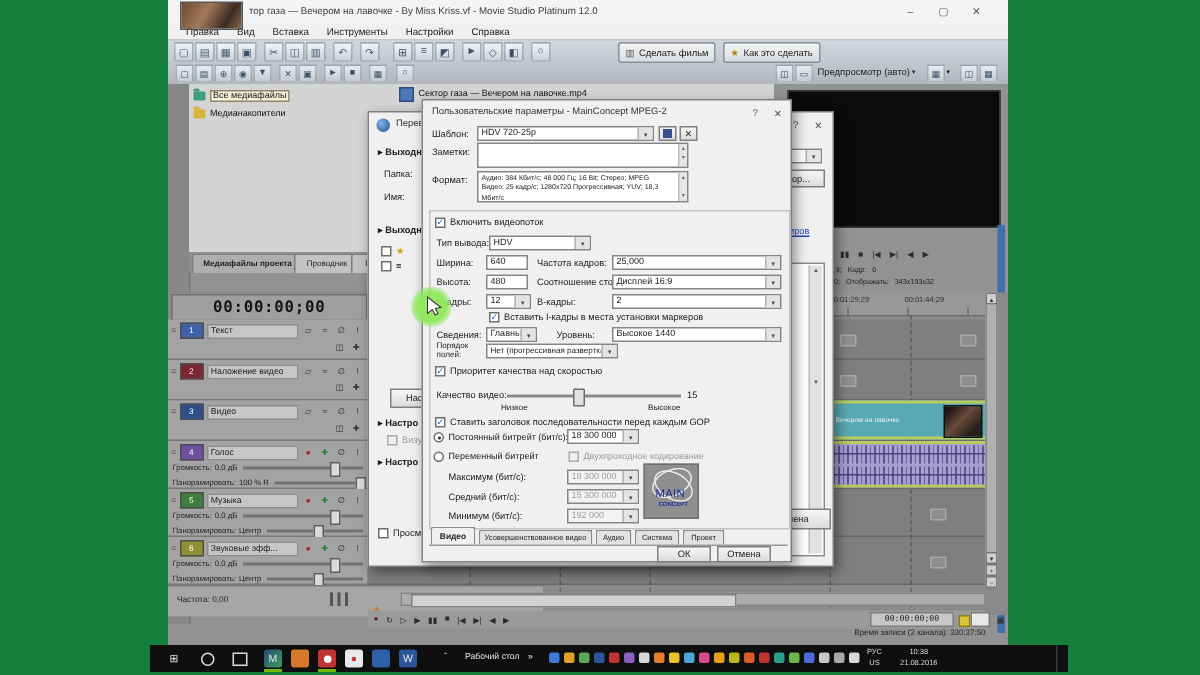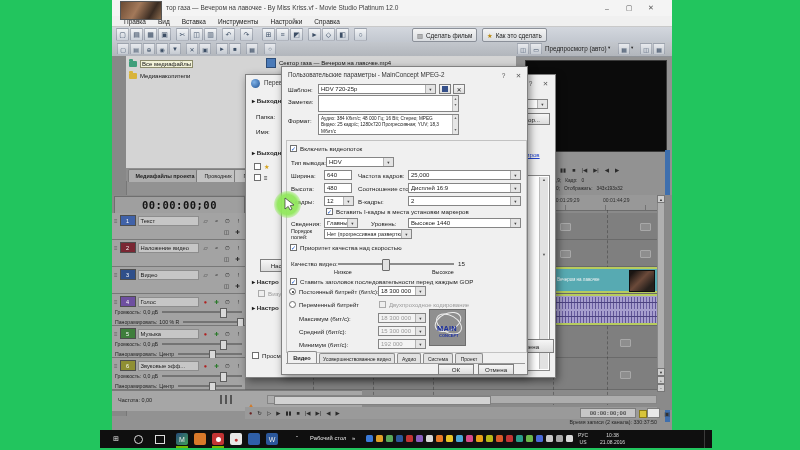--- a/index.html
+++ b/index.html
@@ -1,16 +1,16 @@
 <!DOCTYPE html>
 <html><head>
 <meta charset="utf-8">
 <style>
   html,body{margin:0;padding:0;background:#000;}
-  #screen{position:relative;width:800px;height:450px;background:#22c55e;overflow:hidden;
+  #screen{position:relative;width:800px;height:450px;background:#15803d;overflow:hidden;
           font-family:"Liberation Sans",sans-serif;-webkit-font-smoothing:antialiased;}
   
   #app{position:absolute;left:112px;top:0;width:560px;height:430px;background:#929292;z-index:1;}
   #titlebar{position:absolute;left:0;top:0;width:560px;height:16px;background:#f4f4f4;border-bottom:1px solid #d8d8d8;}
   #app-thumb{position:absolute;left:8px;top:1px;width:40px;height:17px;background:linear-gradient(120deg,#6b4a33,#a3795a 40%,#3a2c22 75%,#8a6a4d);border:1px solid #555;z-index:3;}
   .wtitle{position:absolute;left:54px;top:4px;font-size:6.5px;color:#3c3c3c;white-space:nowrap;}
   .winbtn{position:absolute;top:2px;width:18px;height:12px;display:flex;align-items:center;justify-content:center;font-size:7px;color:#555;}
   #menubar{position:absolute;left:0;top:16px;width:560px;height:11px;background:#f0f0f0;border-bottom:1px solid #c9c9c9;display:flex;align-items:center;gap:12px;padding-left:12px;box-sizing:border-box;}
   #menubar span{font-size:6.5px;color:#222;}
   #toolbar1{position:absolute;left:0;top:27px;width:560px;height:15px;background:linear-gradient(#d3d7de,#c2c7cf);border-bottom:1px solid #9aa0a8;}
@@ -103,21 +103,21 @@
   .txtbox{position:absolute;background:#fff;border:1px solid #858585;box-sizing:border-box;overflow:hidden;}
   .fmt{font-size:4.7px;line-height:6.3px;color:#222;padding:1px 2px;white-space:pre-line;}
   .scrollstrip{position:absolute;right:0;top:0;width:6px;height:100%;background:#e6e6e6;border-left:1px solid #bbb;box-sizing:border-box;font-size:3.5px;color:#666;text-align:center;line-height:6px;}
   .slider-line{position:absolute;height:2px;background:#8c8c8c;}
   .slider-thumb{position:absolute;width:6px;height:10px;background:#e2e2e2;border:1px solid #6c6c6c;border-radius:1px;}
   .tab{position:absolute;display:flex;align-items:center;justify-content:center;border:1px solid #8c8c8c;border-bottom:none;border-radius:2px 2px 0 0;background:#e2e2e2;font-size:5px;color:#222;padding:0 2px;white-space:nowrap;overflow:hidden;box-sizing:border-box;}
   .tab.on{background:#f0f0f0;font-weight:bold;font-size:5.6px;}
   #mclogo{position:absolute;left:147px;top:242px;width:35px;height:35px;background:#8f8f8f;border:1px solid #6e6e6e;overflow:hidden;}
   #mclogo .orb{position:absolute;left:4px;top:3px;width:26px;height:16px;border:1px solid #ececec;border-radius:50%;transform:rotate(-25deg);}
   #mclogo .orb2{transform:rotate(30deg);left:5px;top:5px;}
-  #mclogo .lm{position:absolute;left:7px;top:14px;font-size:7.5px;font-weight:bold;color:#1b2f9e;letter-spacing:.2px;}
+  #mclogo .lm{position:absolute;left:7px;top:14px;font-size:7.5px;font-weight:normal;color:#1b2f9e;letter-spacing:.2px;}
   #mclogo .lc{position:absolute;left:9px;top:23px;font-size:4px;font-weight:bold;color:#1b2f9e;}
   .link{color:#2244cc;text-decoration:underline;}
   
   #rd-list{position:absolute;left:262px;top:100px;width:42px;height:196px;background:#fff;border:1px solid #8a8a8a;box-sizing:border-box;}
   #rd-scroll{position:absolute;right:1px;top:1px;width:8px;height:192px;background:#e2e2e2;border-left:1px solid #bbb;font-size:4px;color:#555;text-align:center;}
   
   #cursorhl{position:absolute;left:274px;top:191px;width:27px;height:27px;border-radius:50%;background:radial-gradient(circle,rgba(145,232,92,.95) 0 52%,rgba(145,232,92,.3) 72%,transparent 76%);z-index:30;}
   #cursorarrow{position:absolute;left:284px;top:197px;z-index:31;}
   
   #taskbar{position:absolute;left:100px;top:430px;width:612px;height:18px;background:#0f0f0f;z-index:20;}

